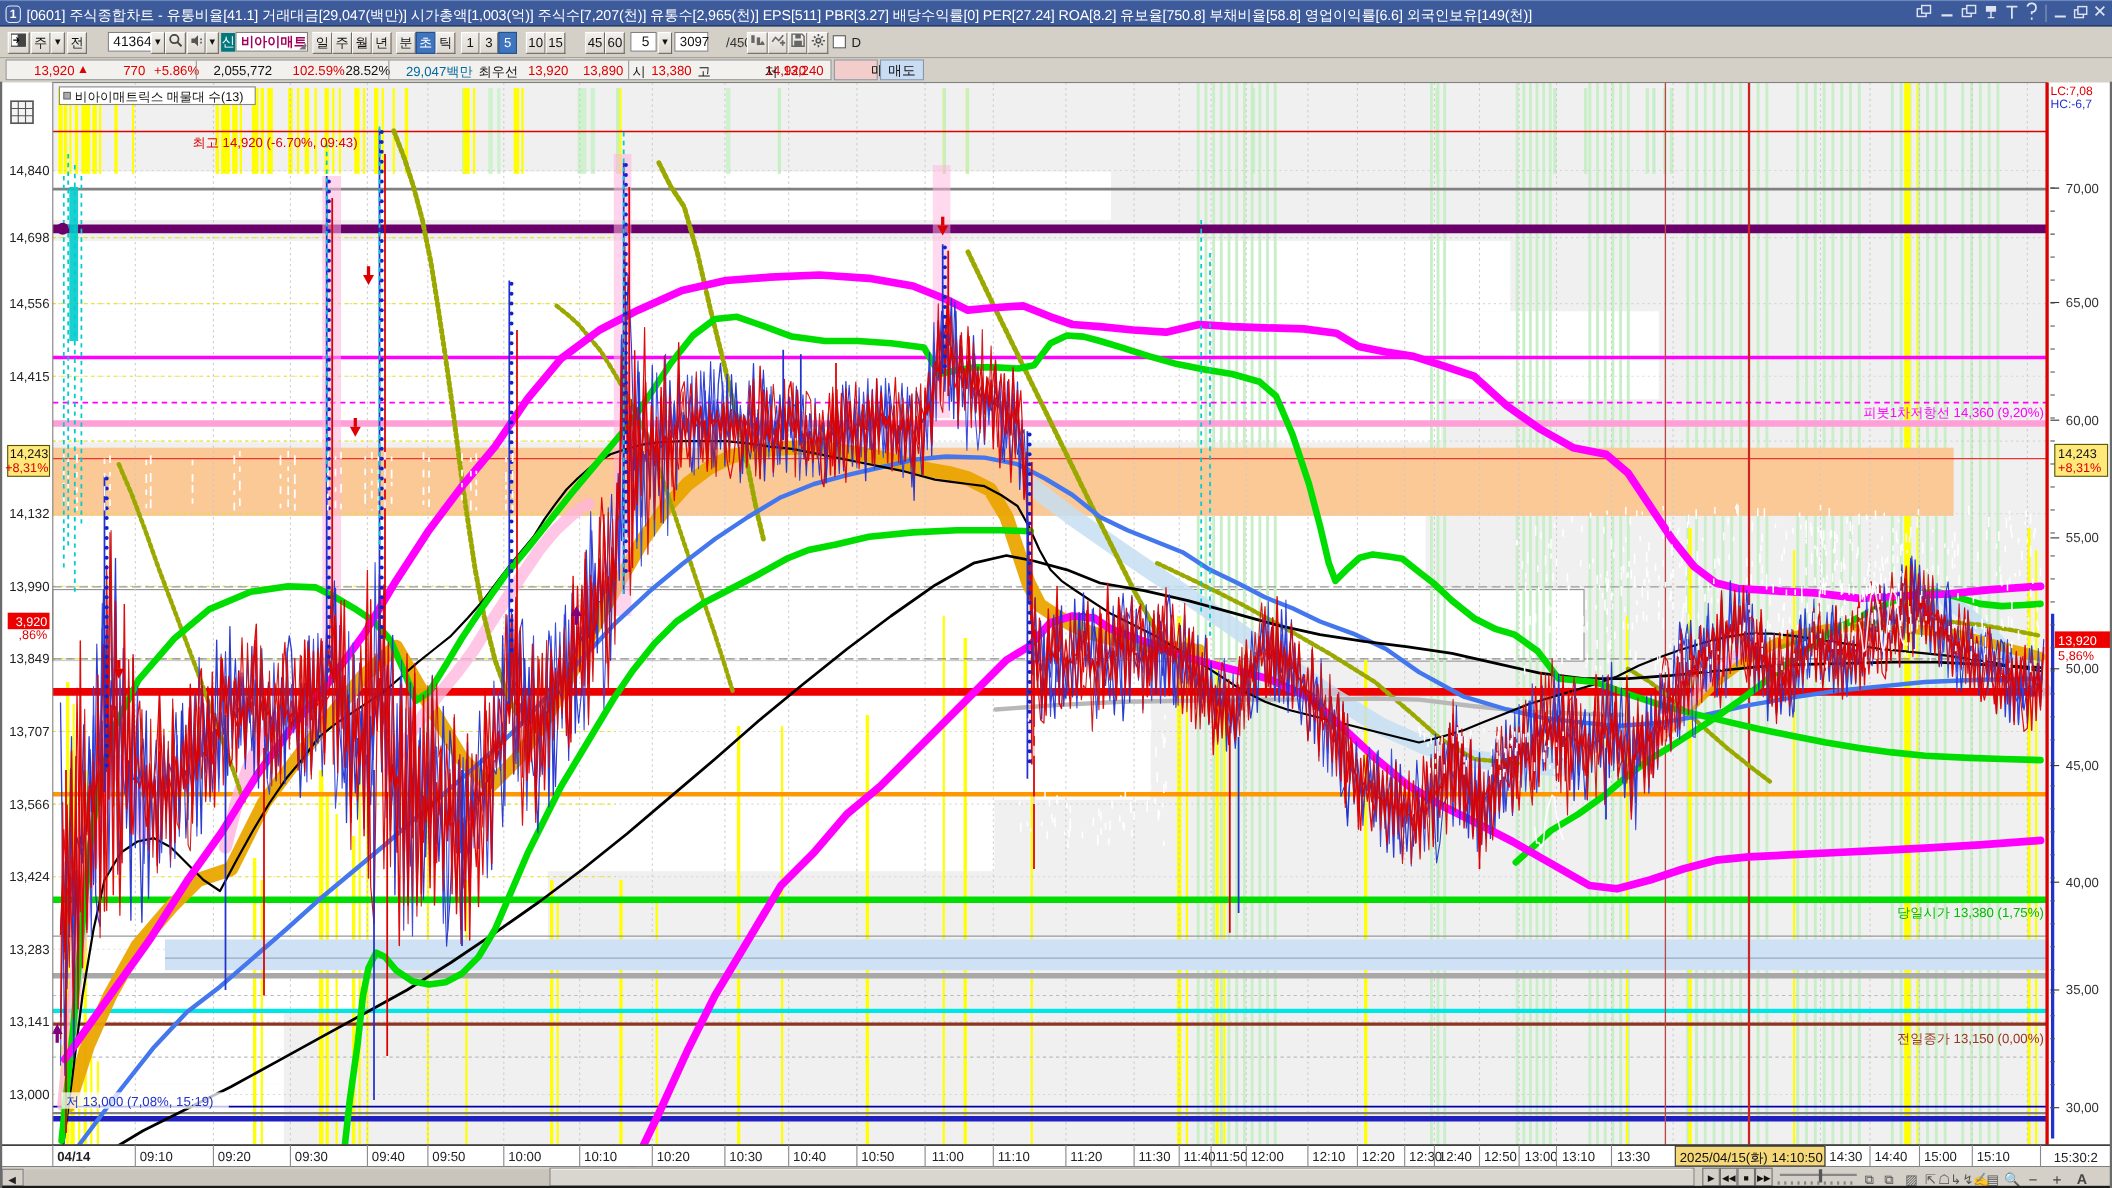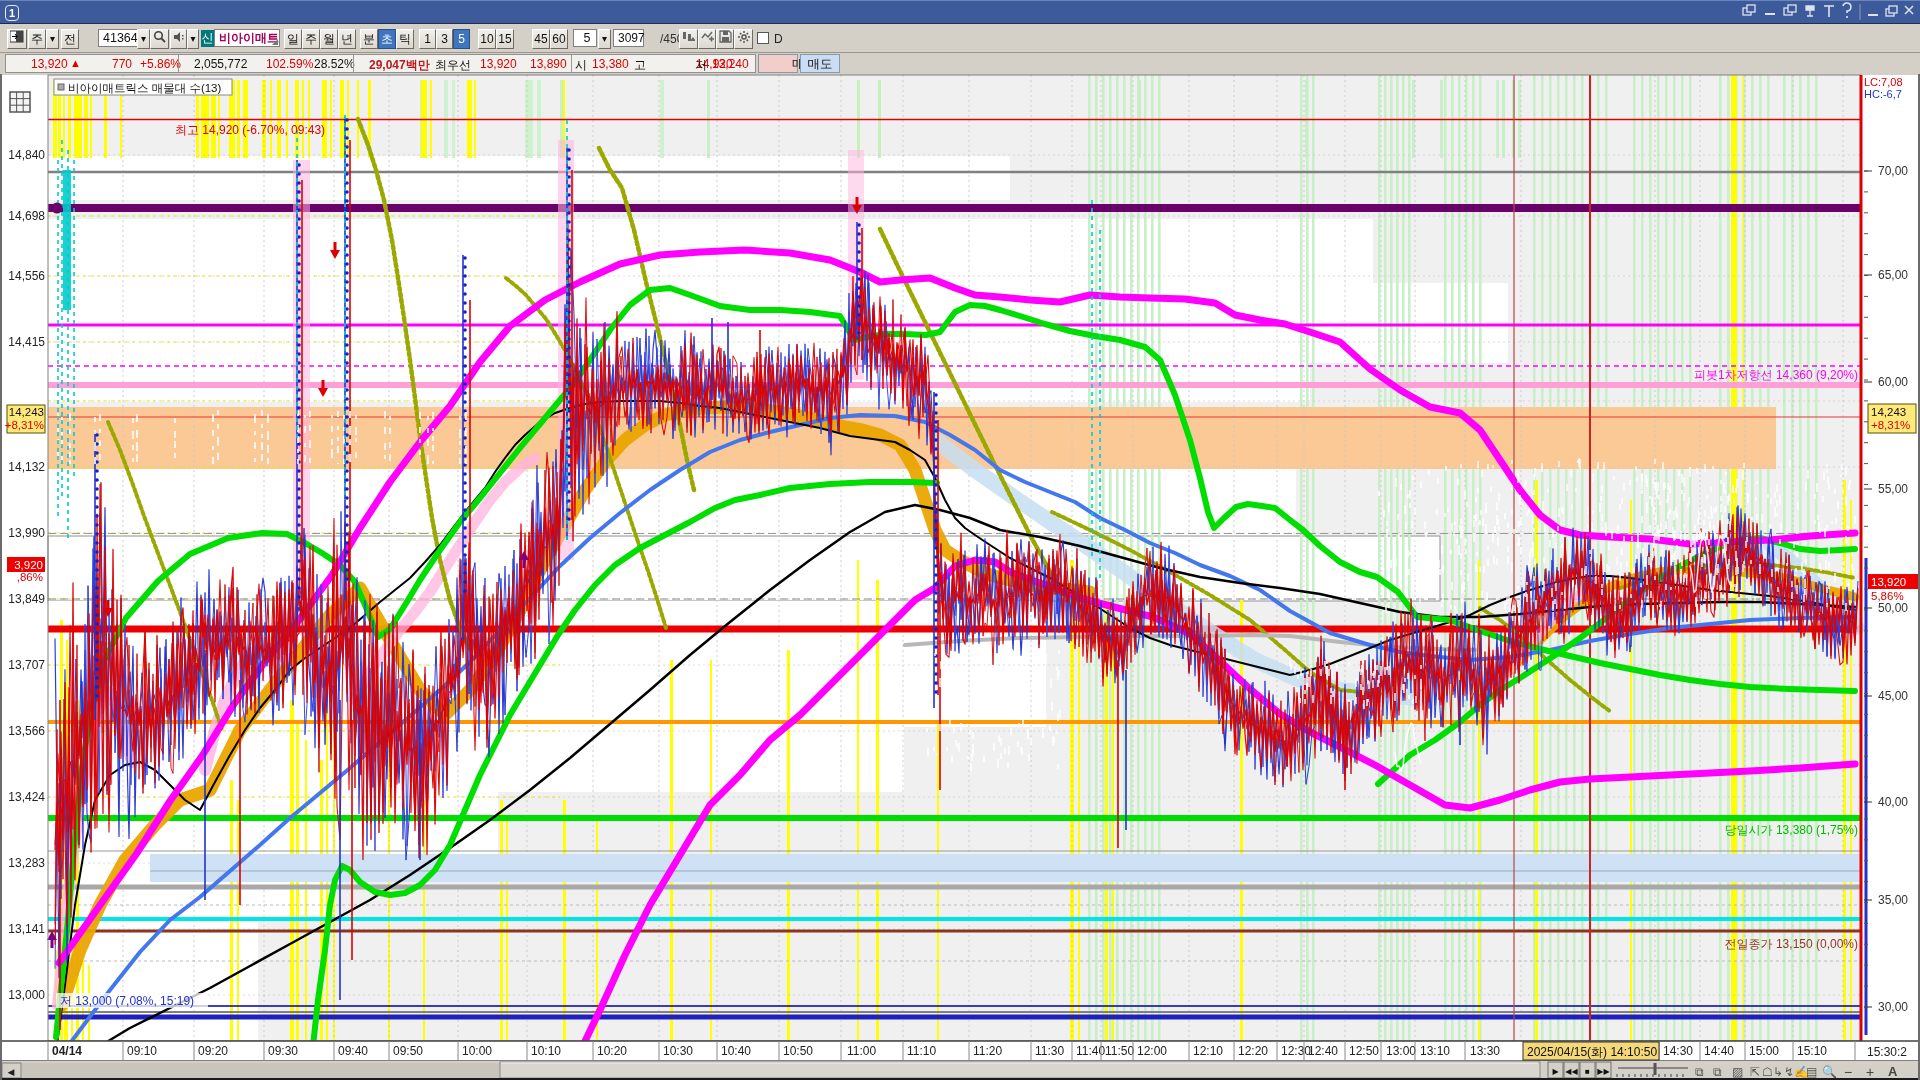--- a/index.html
+++ b/index.html
@@ -15,20 +15,21 @@
 #inforow{position:absolute;left:0;top:53px;width:1920px;height:21px;background:#d4d0c8;}
 #infofield{position:absolute;left:5px;top:1px;width:751px;height:19px;background:#f2f1ee;border:1px solid #909090;}
 .itx{position:absolute;top:4px;font-size:12px;white-space:nowrap;}
 .isep{position:absolute;top:2px;width:1px;height:17px;background:#999;}
 .ibtn{position:absolute;top:1px;width:40px;height:19px;border:1px solid #8899aa;font-size:12.5px;text-align:center;line-height:18px;color:#111;}
 </style></head>
 <body>
 <div id="root">
 <div id="titlebar">
 <div id="ticon">1</div>
+<div id="ttext">[0601] 주식종합차트 - 유통비율[41.1] 거래대금[29,047(백만)] 시가총액[1,003(억)] 주식수[7,207(천)] 유통수[2,965(천)] EPS[511] PBR[3.27] 배당수익률[0] PER[27.24] ROA[8.2] 유보율[750.8] 부채비율[58.8] 영업이익률[6.6] 외국인보유[149(천)]</div>
 <svg id="wicons" width="180" height="24" viewBox="0 0 180 24">
 <g stroke="#dde4f0" fill="none" stroke-width="1.3">
 <rect x="3" y="7" width="8" height="7"></rect>
           <rect x="7" y="4" width="8" height="7" fill="#3d5a9a"></rect>
 <line x1="25" y1="13" x2="35" y2="13" stroke-width="2"></line>
 <rect x="44" y="7" width="8" height="7"></rect>
           <rect x="48" y="4" width="8" height="7" fill="#3d5a9a"></rect>
 <path d="M66,5 h8 v4 h-8 z M70,9 v6 M67,15 h6" fill="#dde4f0"></path>
 <path d="M84,5 h10 M89,5 v11" stroke-width="1.6"></path>
 <path d="M103,5 a4,4 0 1 1 4,5 v2 M107,15 v2" stroke-width="1.6"></path>
@@ -107,21 +108,21 @@
 <div id="infofield"></div>
 <div class="itx" style="left:31px;color:#dd0000;">13,920</div>
 <div class="itx" style="left:70px;color:#dd0000;font-size:11px;">▲</div>
 <div class="itx" style="left:112px;color:#dd0000;">770</div>
 <div class="itx" style="left:140px;color:#dd0000;">+5.86%</div>
 <div class="isep" style="left:178px;"></div>
 <div class="itx" style="left:194px;color:#111111;">2,055,772</div>
 <div class="itx" style="left:266px;color:#dd0000;">102.59%</div>
 <div class="itx" style="left:314px;color:#111111;">28.52%</div>
 <div class="isep" style="left:353px;"></div>
-<div class="itx" style="left:369px;color:#b91c1c;font-weight:bold;">29,047백만</div>
+<div class="itx" style="left:369px;color:#0369a1;">29,047백만</div>
 <div class="itx" style="left:435px;color:#111111;">최우선</div>
 <div class="itx" style="left:480px;color:#dd0000;">13,920</div>
 <div class="itx" style="left:530px;color:#dd0000;">13,890</div>
 <div class="isep" style="left:571px;"></div>
 <div class="itx" style="left:575px;color:#111111;">시</div>
 <div class="itx" style="left:592px;color:#dd0000;">13,380</div>
 <div class="itx" style="left:634px;color:#111111;">고</div>
 <div class="itx" style="left:652px;color:#dd0000;margin-left:44px;">14,920</div>
 <div class="itx" style="left:695px;color:#111111;">저</div>
 <div class="itx" style="left:712px;color:#dd0000;">13,240</div>

